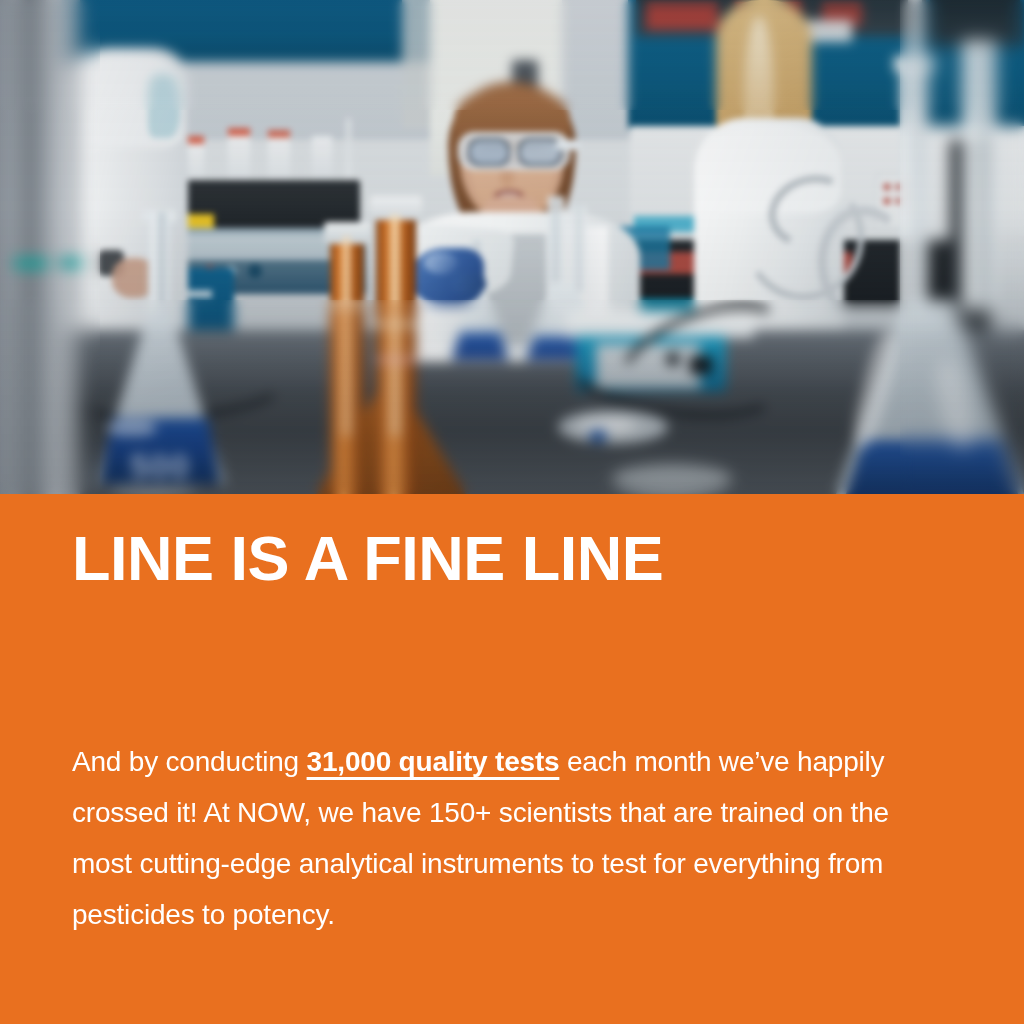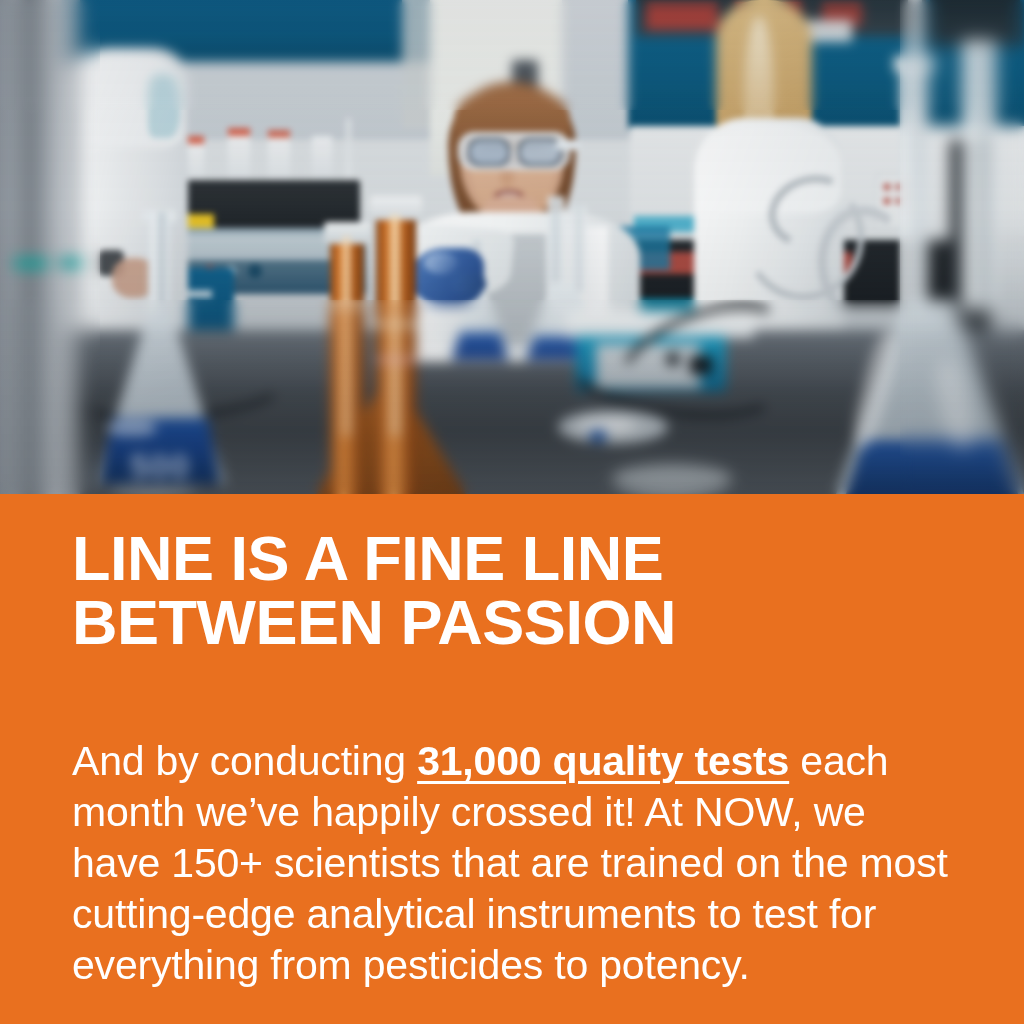--- a/index.html
+++ b/index.html
@@ -460,21 +460,21 @@
     font-size:63px;
     line-height:64px;
     letter-spacing:-0.5px;
   }
   .headline .hl-line { display:block; white-space:nowrap; }
   .body-copy {
     position:absolute; left:72px; top:736px; width:880px;
     color:#FFFFFF;
     font-family:"Liberation Sans", sans-serif;
     font-weight:400;
-    font-size:41px;
+    font-size:28px;
     line-height:51px;
     letter-spacing:-0.2px;
   }
   .body-copy b {
     font-weight:700;
     text-decoration:underline;
     text-underline-offset:6px;
     text-decoration-thickness:3px;
   }
 </style>
@@ -652,18 +652,17 @@
     <div class="ph-layer blur-strong-fg"></div>
     <div class="ph-layer blur-edge-l"></div>
     <div class="ph-layer blur-edge-r"></div>
     <div class="ph-layer grade"></div>
   </div>
 
   <div class="panel"></div>
 
   <h1 class="headline">
     <span class="hl-line">LINE IS A FINE LINE</span>
-    <span class="hl-line">BETWEEN PASSION</span>
   </h1>
 
   <p class="body-copy"><span>And by conducting </span><b>31,000 quality tests</b><span> each month we’ve happily crossed it! At NOW, we have 150+ scientists that are trained on the most cutting-edge analytical instruments to test for everything from pesticides to potency.</span></p>
 
 </div>
 
 </body></html>

